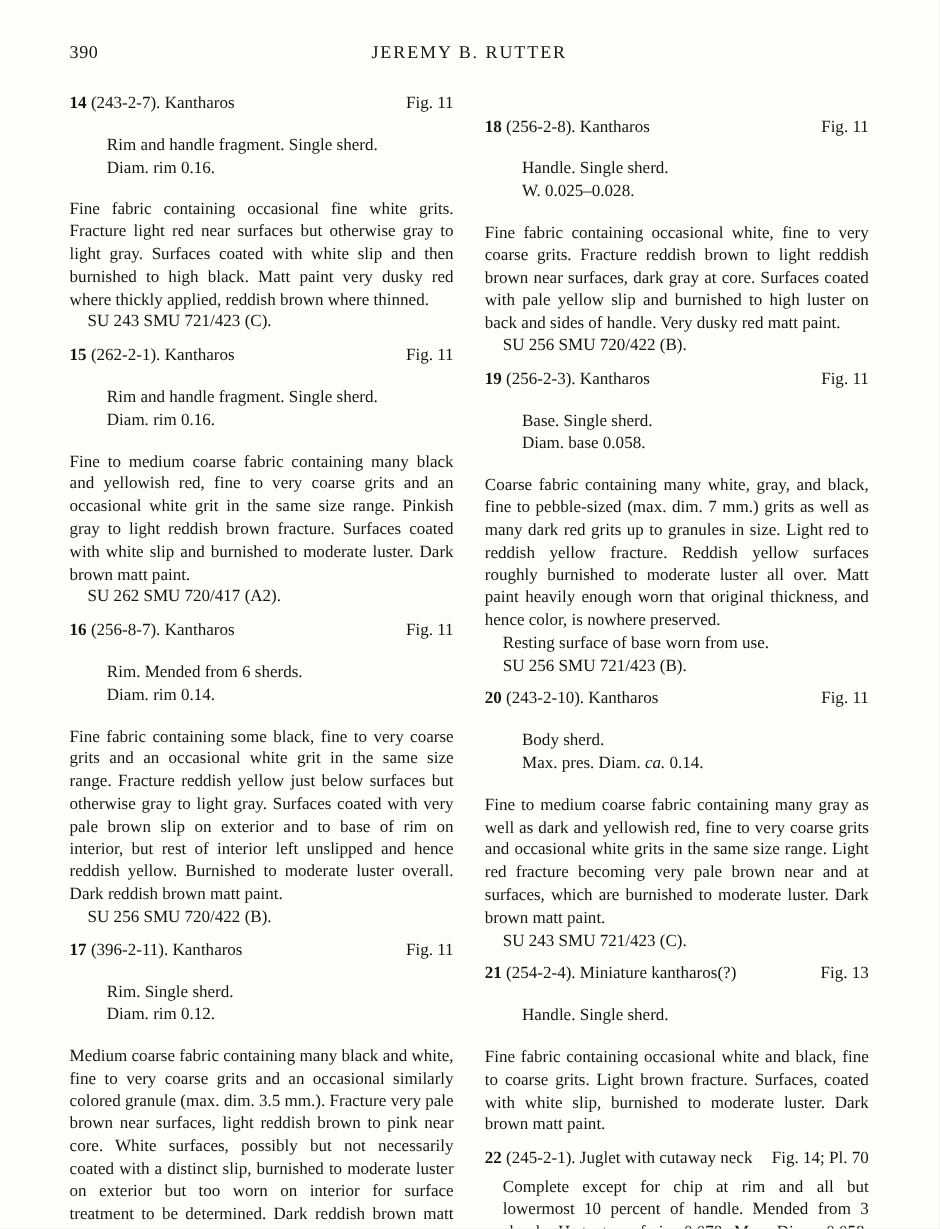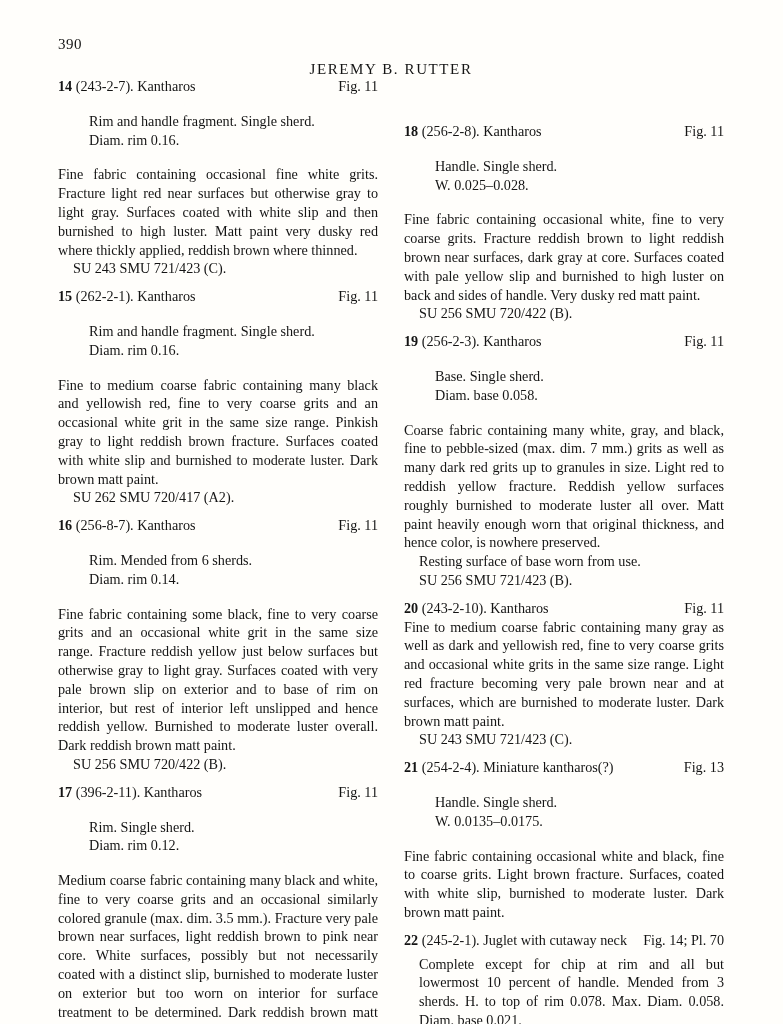--- a/index.html
+++ b/index.html
@@ -7,21 +7,21 @@
   .page{
     box-sizing:border-box;
     width:783px;height:1024px;
     margin:0 auto;
     background:#fffefb;
     padding:36px 59px 24px 58px;
     overflow:hidden;
   }
   .page-header{position:relative;height:20px;margin-bottom:21px;font-size:15px;}
   .page-number{position:absolute;left:0;top:0;letter-spacing:.5px;text-align:center;}
-  .running-head{position:absolute;left:0;right:0;top:0;text-align:center;letter-spacing:1.6px;margin-top:25px;}
+  .running-head{position:absolute;left:0;right:0;top:0;text-align:center;letter-spacing:1.6px;}
   .columns{display:flex;gap:26px;align-items:center;}
   .column{flex:1 1 0;min-width:0;}
   .entry{margin-bottom:9px;font-size:14.2px;line-height:18.8px;}
   .entry-title{display:flex;justify-content:space-between;align-items:flex-start;}
   .entry-title-left{padding-left:34px;text-indent:-34px;}
   .entry-num{font-weight:bold;}
   .entry-fig{white-space:nowrap;margin-left:10px;text-align:right;}
   .entry-details{margin:16px;}
   .detail-line{padding-left:15px;}
   .entry-body{margin:0;text-align:justify;}
@@ -43,21 +43,21 @@
   <article class="entry">
     <div class="entry-title">
       <span class="entry-title-left"><b class="entry-num">14</b> <span class="entry-id">(243-2-7).</span> <span class="entry-name">Kantharos</span></span>
       <span class="entry-fig">Fig. 11</span>
     </div>
     <div class="entry-details">
             <div class="detail-line">Rim and handle fragment. Single sherd.</div>
             <div class="detail-line">Diam. rim 0.16.</div>
           </div>
 
-    <p class="entry-body">Fine fabric containing occasional fine white grits. Fracture light red near surfaces but otherwise gray to light gray. Surfaces coated with white slip and then burnished to high luster. Matt paint very dusky red where thickly applied, reddish brown where thinned.</p>
+    <p class="entry-body">Fine fabric containing occasional fine white grits. Fracture light red near surfaces but otherwise gray to light gray. Surfaces coated with white slip and then burnished to high black. Matt paint very dusky red where thickly applied, reddish brown where thinned.</p>
 
     <div class="su-line">SU 243 SMU 721/423 (C).</div>
   </article>
 
   <article class="entry">
     <div class="entry-title">
       <span class="entry-title-left"><b class="entry-num">15</b> <span class="entry-id">(262-2-1).</span> <span class="entry-name">Kantharos</span></span>
       <span class="entry-fig">Fig. 11</span>
     </div>
     <div class="entry-details">
@@ -133,34 +133,37 @@
             <div class="note-line">Resting surface of base worn from use.</div>
           </div>
     <div class="su-line">SU 256 SMU 721/423 (B).</div>
   </article>
 
   <article class="entry">
     <div class="entry-title">
       <span class="entry-title-left"><b class="entry-num">20</b> <span class="entry-id">(243-2-10).</span> <span class="entry-name">Kantharos</span></span>
       <span class="entry-fig">Fig. 11</span>
     </div>
+    <div class="entry-details">
+            <div class="detail-line">Body sherd.</div>
+            <div class="detail-line">Max. pres. Diam. <i>ca.</i> 0.14.</div>
+          </div>
 
     <p class="entry-body">Fine to medium coarse fabric containing many gray as well as dark and yellowish red, fine to very coarse grits and occasional white grits in the same size range. Light red fracture becoming very pale brown near and at surfaces, which are burnished to moderate luster. Dark brown matt paint.</p>
 
     <div class="su-line">SU 243 SMU 721/423 (C).</div>
   </article>
 
   <article class="entry">
     <div class="entry-title">
       <span class="entry-title-left"><b class="entry-num">21</b> <span class="entry-id">(254-2-4).</span> <span class="entry-name">Miniature kantharos(?)</span></span>
       <span class="entry-fig">Fig. 13</span>
     </div>
     <div class="entry-details">
             <div class="detail-line">Handle. Single sherd.</div>
-            <div class="detail-line">W. 0.0135–0.0175.</div>
           </div>
 
     <p class="entry-body">Fine fabric containing occasional white and black, fine to coarse grits. Light brown fracture. Surfaces, coated with white slip, burnished to moderate luster. Dark brown matt paint.</p>
 
   </article>
 
   <article class="entry">
     <div class="entry-title">
       <span class="entry-title-left"><b class="entry-num">22</b> <span class="entry-id">(245-2-1).</span> <span class="entry-name">Juglet with cutaway neck</span></span>
       <span class="entry-fig">Fig. 14; Pl. 70</span>

